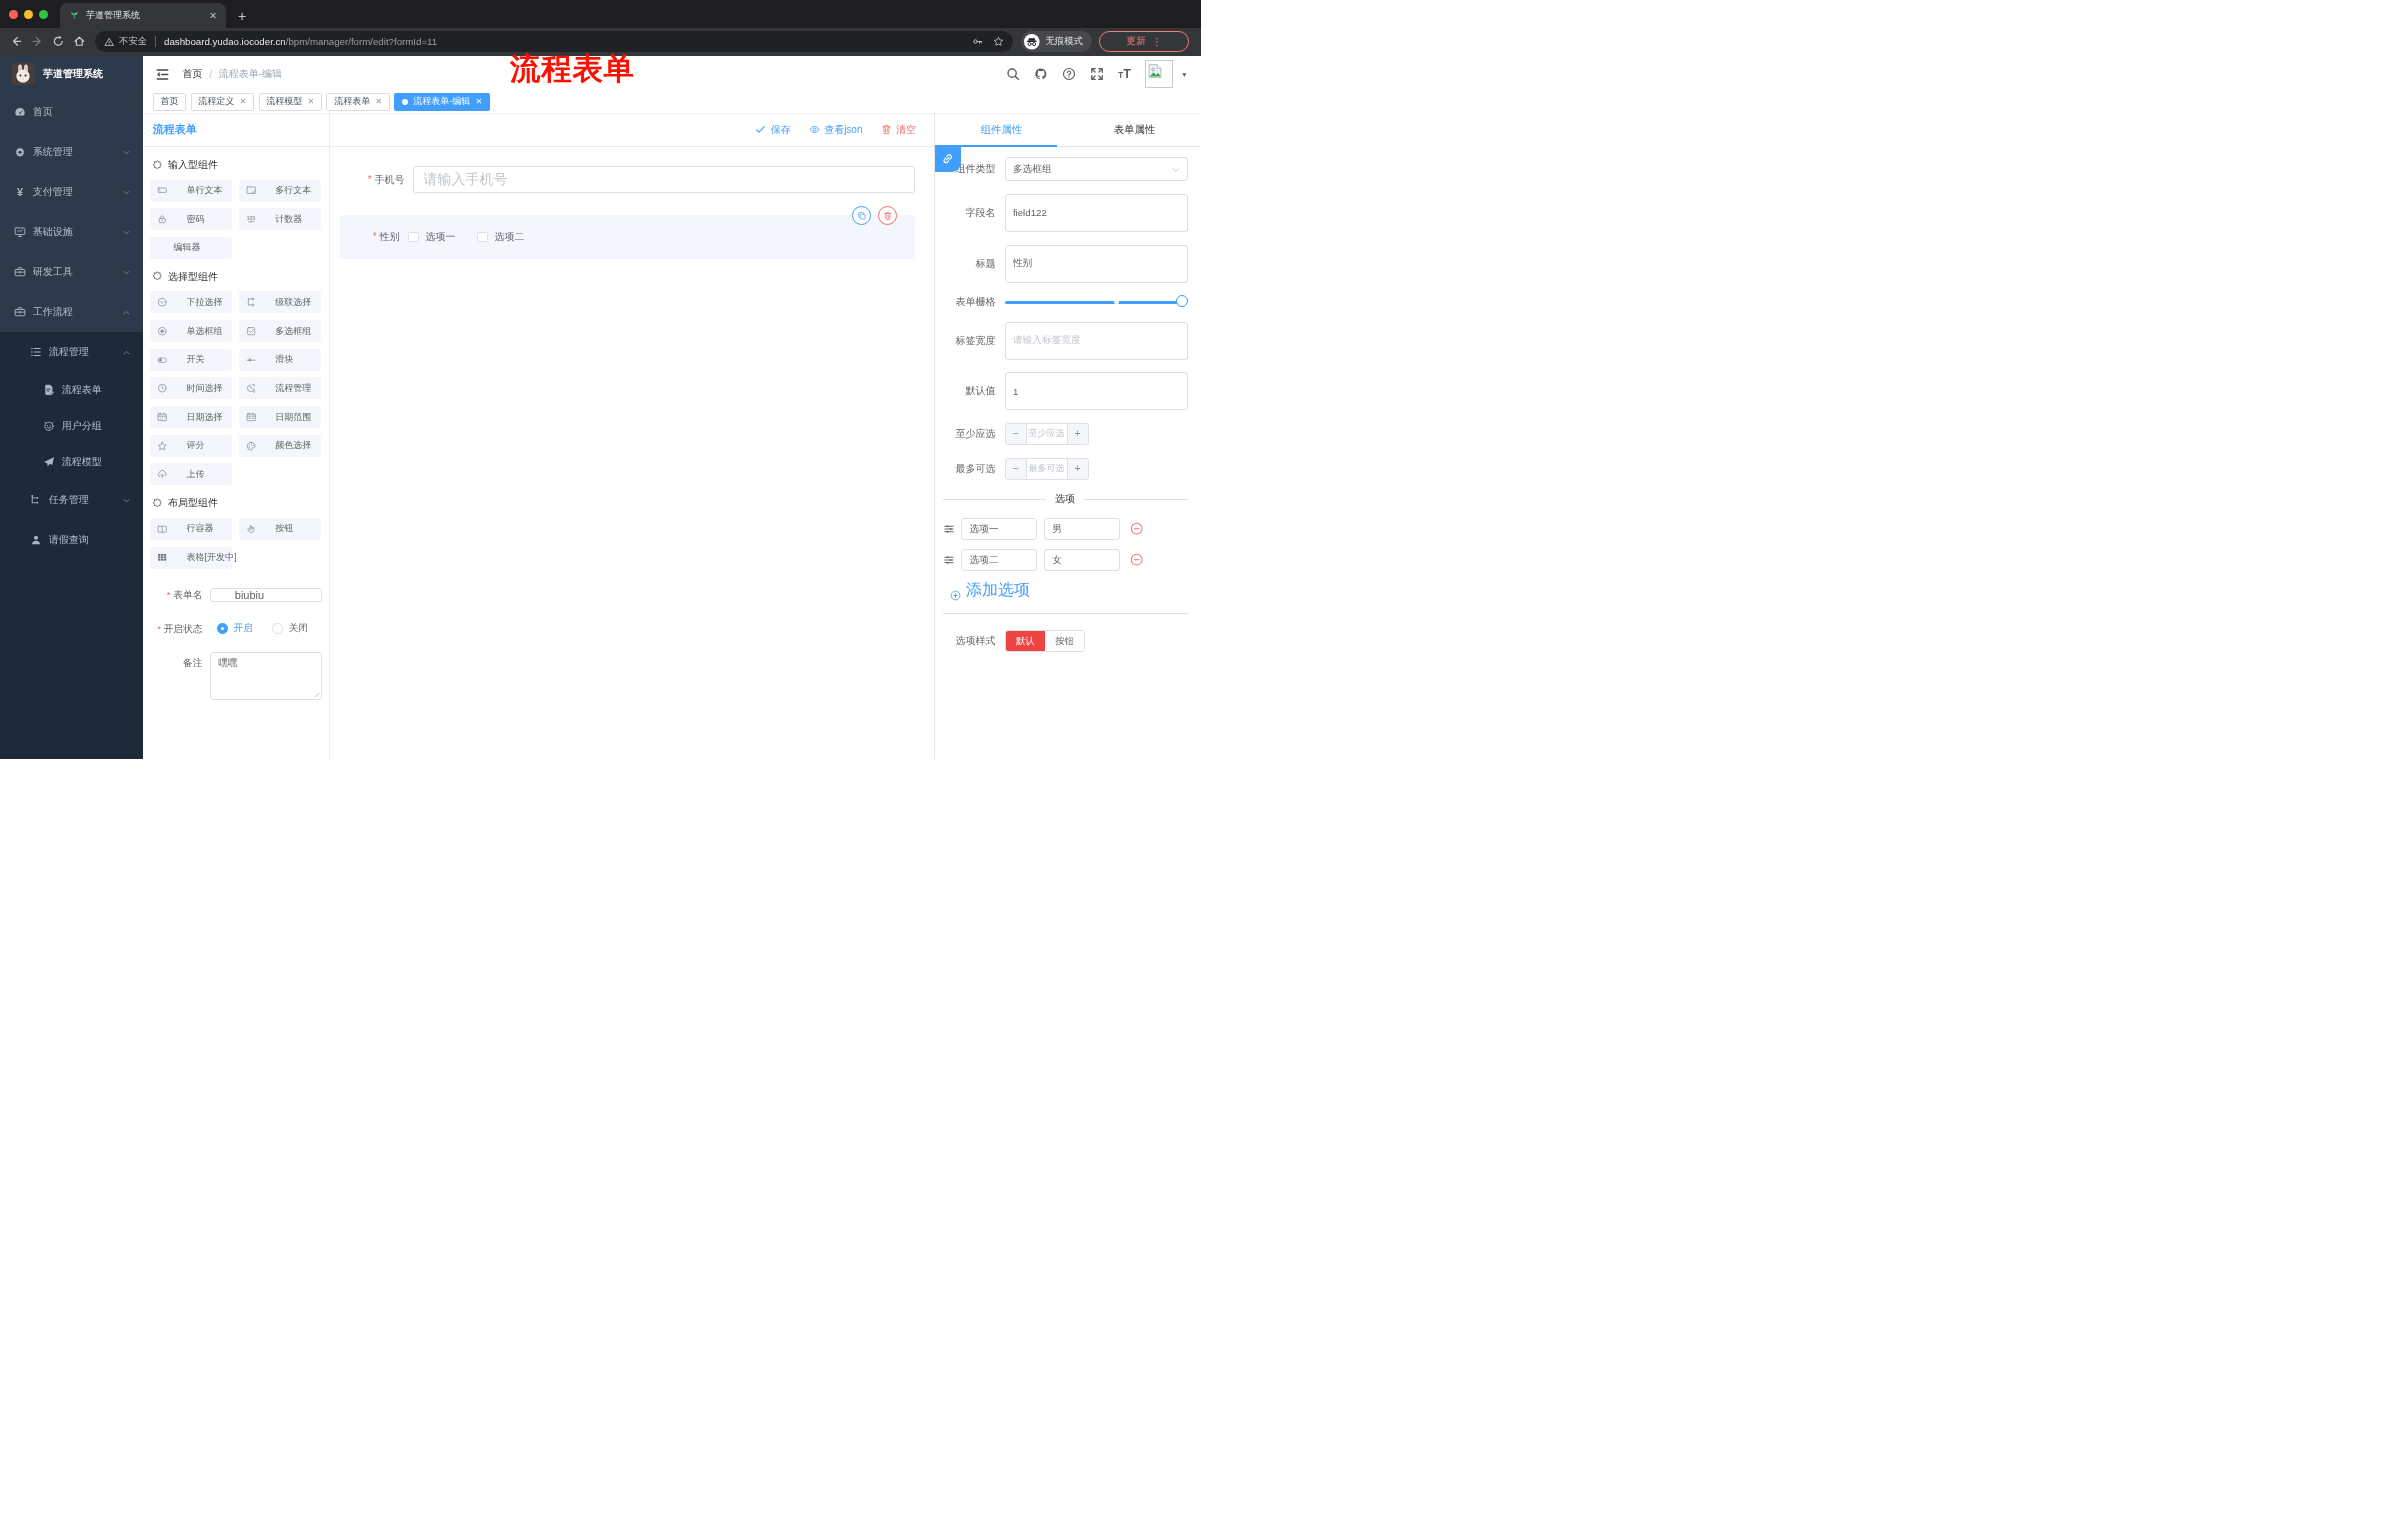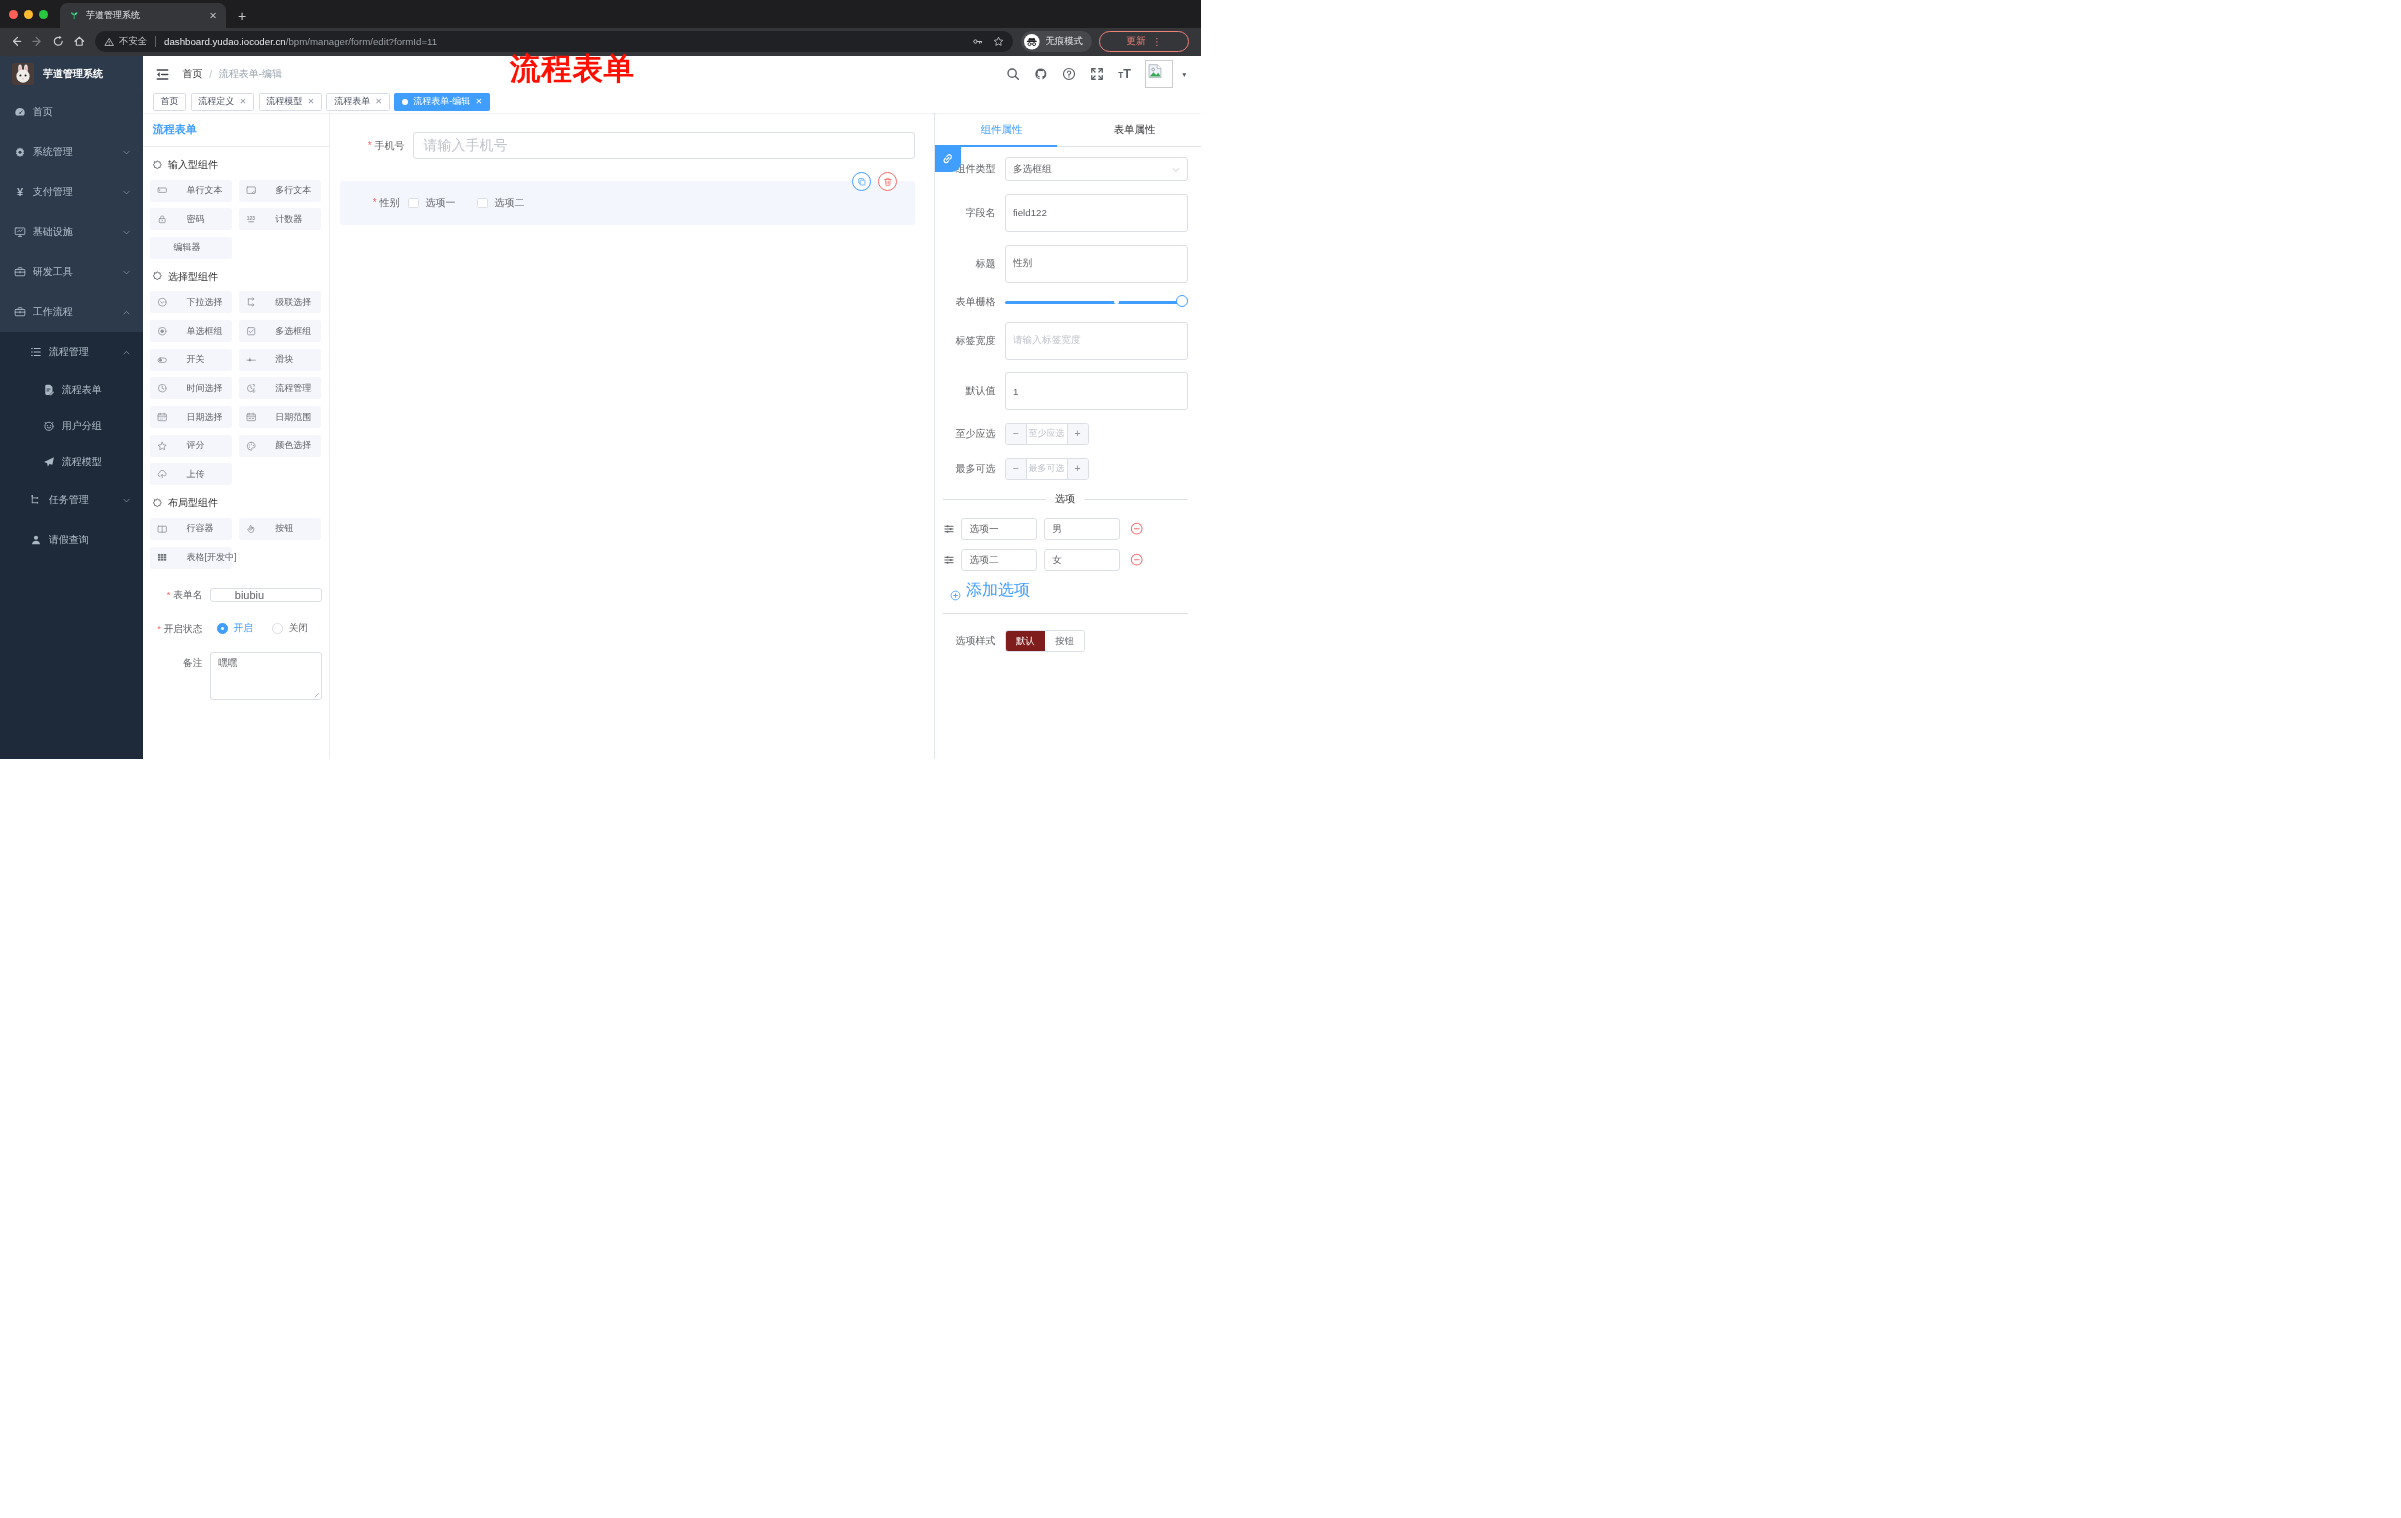--- a/index.html
+++ b/index.html
@@ -169,21 +169,21 @@
   .opt-handle svg{width:12px;height:12px}
   .opt-in{width:76px;height:22px;border:0.7px solid #dcdfe6;border-radius:3px;display:flex;align-items:center;
           padding:0 7.4px;font-size:9.7px;color:#606266;box-sizing:border-box}
   .opt-minus{color:#f56c6c;width:13.4px;height:13.4px;margin-left:3px;cursor:pointer}
   .opt-minus svg{width:13.4px;height:13.4px}
   .addopt{display:flex;align-items:flex-end;gap:5.2px;color:#409eff;font-size:16px;margin:4.5px 0 12px 10.4px;cursor:pointer}
   .addopt svg{width:11px;height:11px}
   .hr{height:0.7px;background:#dcdfe6;margin:9px 0 16.3px 3px}
   .seg{display:flex;border:0.7px solid #dcdfe6;border-radius:3px;overflow:hidden;height:22px;box-sizing:border-box}
   .seg-it{padding:0 10.4px;display:flex;align-items:center;font-size:9.3px;color:#606266;background:#fff;cursor:pointer}
-  .seg-it.active{background:#7f1d1d;color:#fff}
+  .seg-it.active{background:#ef4444;color:#fff}
   .irow.sp{margin-bottom:21.5px}
   .tgl{width:28px;height:14px;border-radius:7.4px;position:relative;background:#dcdfe6;cursor:pointer;flex:none}
   .tgl.on{background:#409eff}
   .tgl::after{content:"";position:absolute;top:1.5px;width:11px;height:11px;border-radius:50%;background:#fff;left:1.5px}
   .tgl.on::after{left:auto;right:1.5px}
 </style>
 </head>
 <body>
 
 <div class="chrome">
@@ -777,20 +777,41 @@
         </div>
         <div class="meta-row">
           <div class="meta-label">备注</div>
           <div class="meta-area"><span>嘿嘿</span><span class="resize-h"></span></div>
         </div>
       </div>
     </div>
   </div>
 
   <div class="canvas">
+    <div class="canvas-head">
+      <div class="tbtn">
+        <svg viewBox="0 0 16 16">
+            <path d="M2.5 8.5L6 12l7.5-8.2" stroke="currentColor" stroke-width="1.6" fill="none" stroke-linecap="round" stroke-linejoin="round"></path>
+          </svg>
+        <span>保存</span>
+      </div>
+      <div class="tbtn">
+        <svg viewBox="0 0 16 16">
+            <path d="M1.5 8S4 3.6 8 3.6 14.5 8 14.5 8 12 12.4 8 12.4 1.5 8 1.5 8z" stroke="currentColor" stroke-width="1.3" fill="none"></path>
+            <circle cx="8" cy="8" r="2.1" stroke="currentColor" stroke-width="1.3" fill="none"></circle>
+          </svg>
+        <span>查看json</span>
+      </div>
+      <div class="tbtn danger">
+        <svg viewBox="0 0 16 16">
+            <path d="M2.5 4.2h11M5.5 4.2V3a.9.9 0 0 1 .9-.9h3.2a.9.9 0 0 1 .9.9v1.2M4 4.2l.7 9a1 1 0 0 0 1 .9h4.6a1 1 0 0 0 1-.9l.7-9M6.6 6.8v4.8M9.4 6.8v4.8" stroke="currentColor" stroke-width="1.2" fill="none" stroke-linecap="round" stroke-linejoin="round"></path>
+          </svg>
+        <span>清空</span>
+      </div>
+    </div>
     <div class="canvas-body">
       <div class="fieldrow">
         <div class="flabel req">手机号</div>
         <div class="finput">请输入手机号</div>
       </div>
       <div class="sel-block">
         <div class="sel-actions">
           <div class="circ copy">
             <svg viewBox="0 0 16 16">
                 <rect x="5.2" y="5.2" width="8" height="8" rx="1" stroke="currentColor" stroke-width="1.2" fill="none"></rect>

